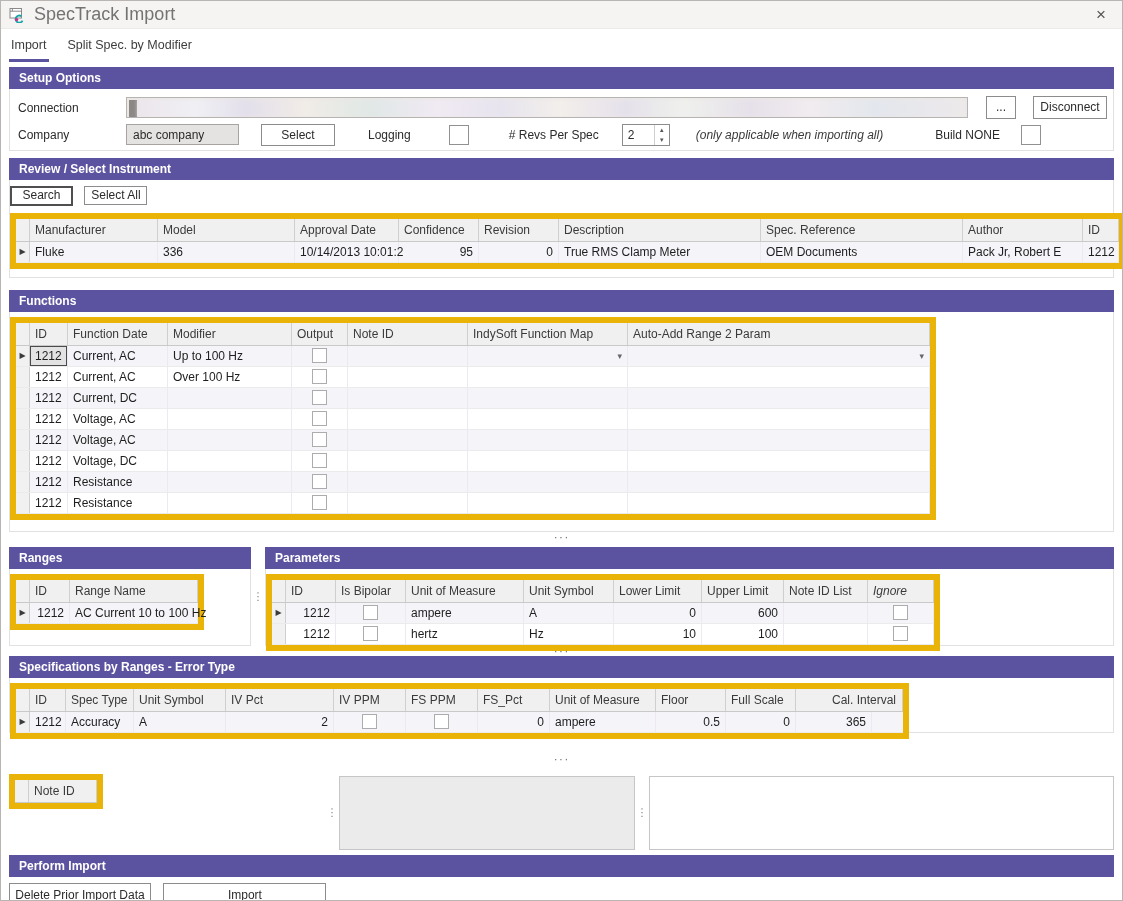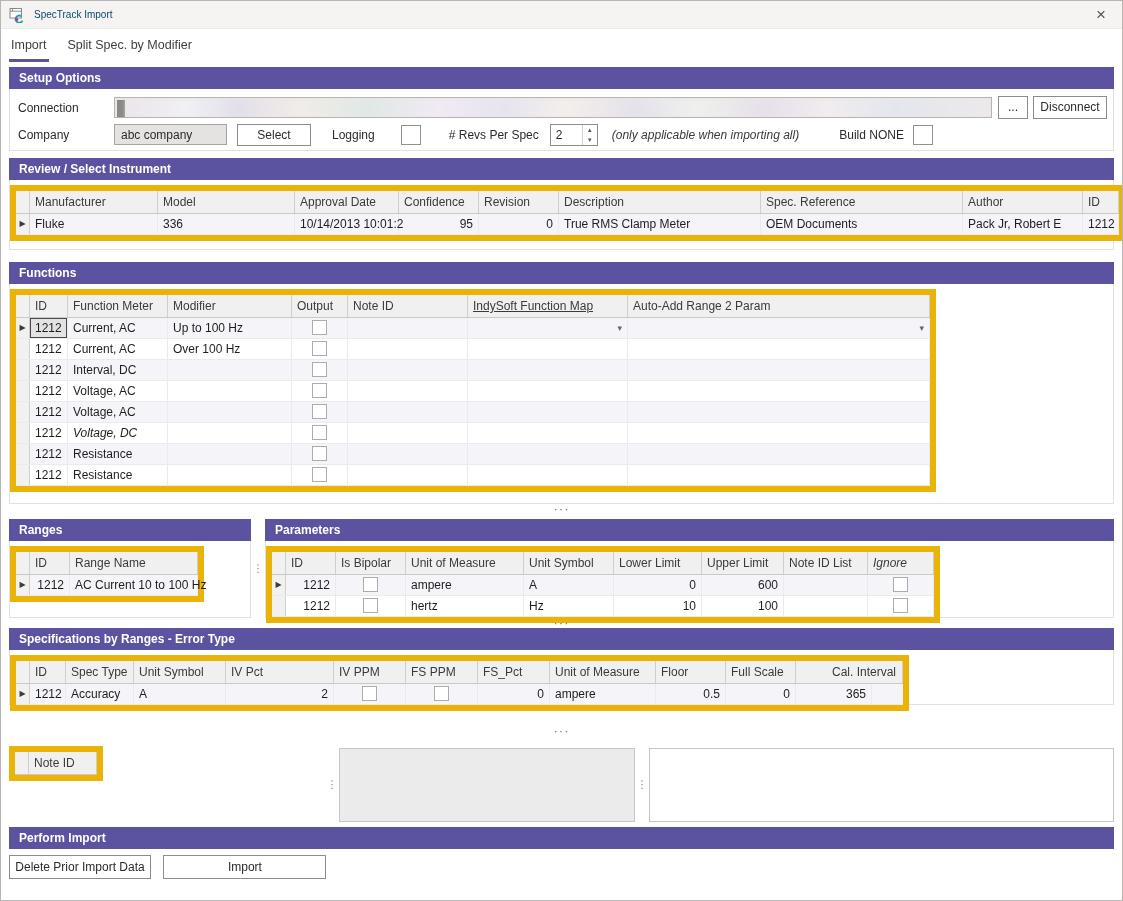--- a/index.html
+++ b/index.html
@@ -2,36 +2,36 @@
 <html><head>
 <meta charset="utf-8">
 <style>
   * { box-sizing: border-box; margin: 0; padding: 0; }
   html,body { background:#d8d6d4; font-family:"Liberation Sans", sans-serif; }
   .window { width:1123px; height:901px; background:#ffffff; border:1px solid #b8b5b2; position:relative; overflow:hidden; }
 
   
   .titlebar { height:28px; background:#f5f4f2; display:flex; align-items:center; padding:0 6px 0 8px; border-bottom:1px solid #eceae8; }
   .app-icon { width:18px; height:16px; }
-  .titlebar .title { margin-left:7px; font-size:10px; color:#0c4a6e; }
+  .titlebar .title { margin-left:7px; font-size:18px; color:#737373; }
   .close-btn { margin-left:auto; width:30px; height:24px; text-align:center; line-height:24px; font-size:17px; color:#555; cursor:default; }
 
   
   .tabstrip { height:34px; background:#ffffff; display:flex; align-items:stretch; padding-left:8px; }
   .tab { position:relative; font-size:12.5px; color:#3d3d3d; padding:9px 11px 0 2px; margin-right:8px; }
   .tab.active::after { content:""; position:absolute; left:0px; right:8px; bottom:1px; height:3px; background:#5c53a0; }
 
   .content { padding:4px 8px 0 8px; }
 
   .section-header { background:#5c53a0; color:#fff; font-size:12px; font-weight:bold; height:22px; line-height:22px; padding:0 10px; }
   .section-body { background:#fff; border:1px solid #e3e1df; border-top:none; }
 
   
   .setup-body { height:62px; padding:5px 6px 0 4px; }
-  .form-row { display:flex; align-items:center; height:27px; }
+  .form-row { display:flex; align-items:center; height:27px;gap:12px; }
   .form-label { width:100px; font-size:12px; color:#2b2b2b; padding-left:4px; }
   .conn-field { flex:1; height:21px; position:relative; border:1px solid #b7b3b0; background:#eae7e5; overflow:hidden; }
   .conn-dark { position:absolute; left:2px; top:2px; width:8px; height:17px; background:#8b8886; }
   .conn-blur { position:absolute; left:11px; top:1px; right:1px; height:19px; filter:blur(2px);
     background:linear-gradient(90deg,#ece6ec,#f0f0f4 7%,#e3dfeb 13%,#f1ece7 20%,#e0e8e6 28%,#f0eaf3 36%,#e7e4ef 44%,#f3efeb 51%,#e5e1eb 59%,#eff1ed 66%,#e6e0ea 74%,#f1ecef 81%,#e3e7ed 89%,#ede9eb 100%); }
   .btn { display:inline-block; background:#fff; border:1px solid #8c8c8c; font-size:12px; color:#2b2b2b; text-align:center; cursor:default; }
   .btn-browse { width:30px; height:23px; line-height:20px; margin-left:6px; }
   .btn-disconnect { width:74px; height:23px; line-height:21px; margin-left:5px; }
   .company-input { width:113px; height:21px; background:#e5e3e1; border:1px solid #a7a3a0; font-family:"Liberation Sans",sans-serif; font-size:12px; color:#2b2b2b; padding:0 6px; }
   .btn-select { width:74px; height:22px; line-height:20px; margin-left:10px; }
@@ -145,20 +145,24 @@
           <span class="checkbox-lg cb-build"></span>
         </div>
       </div>
     </div>
 
     <div style="height:7px"></div>
 
     <div>
       <div class="section-header">Review / Select Instrument</div>
       <div class="section-body review-body">
+        <div class="review-btns">
+          <span class="btn btn-search">Search</span>
+          <span class="btn btn-selectall">Select All</span>
+        </div>
         <div class="grid"><div class="tr thead">
               <div class="td sel" style="width: 14px;"></div>
               <div class="td" style="width: 128px;">Manufacturer</div>
               <div class="td" style="width: 137px;">Model</div>
               <div class="td" style="width: 104px;">Approval Date</div>
               <div class="td" style="width: 80px;">Confidence</div>
               <div class="td" style="width: 80px;">Revision</div>
               <div class="td" style="width: 202px;">Description</div>
               <div class="td" style="width: 202px;">Spec. Reference</div>
               <div class="td" style="width: 120px;">Author</div>
@@ -179,25 +183,25 @@
     </div>
 
     <div style="height:12px"></div>
 
     <div>
       <div class="section-header">Functions</div>
       <div class="section-body functions-body">
         <div class="grid"><div class="tr thead">
               <div class="td sel" style="width: 14px;"></div>
               <div class="td" style="width: 38px;">ID</div>
-              <div class="td" style="width: 100px;">Function Meter</div>
+              <div class="td" style="width: 100px;">Function Date</div>
               <div class="td" style="width: 124px;">Modifier</div>
               <div class="td" style="width: 56px;">Output</div>
               <div class="td" style="width: 120px;">Note ID</div>
-              <div class="td" style="width: 160px; text-decoration: underline;">IndySoft Function Map</div>
+              <div class="td" style="width: 160px;">IndySoft Function Map</div>
               <div class="td" style="width: 302px;">Auto-Add Range 2 Param</div>
             </div><div class="tr odd">
               <div class="td sel" style="width: 14px;">▶</div>
               <div class="td focus" style="width: 38px;">1212</div>
               <div class="td" style="width: 100px;">Current, AC</div>
               <div class="td" style="width: 124px;">Up to 100 Hz</div>
               <div class="td" style="width: 56px; text-align: center;"><div class="cb"></div></div>
               <div class="td" style="width: 120px;"></div>
               <div class="td" style="width: 160px;">
                 <div class="dd">▾</div>
@@ -210,21 +214,21 @@
               <div class="td" style="width: 38px;">1212</div>
               <div class="td" style="width: 100px;">Current, AC</div>
               <div class="td" style="width: 124px;">Over 100 Hz</div>
               <div class="td" style="width: 56px; text-align: center;"><div class="cb"></div></div>
               <div class="td" style="width: 120px;"></div>
               <div class="td" style="width: 160px;"></div>
               <div class="td" style="width: 302px;"></div>
             </div><div class="tr odd">
               <div class="td sel" style="width: 14px;"></div>
               <div class="td" style="width: 38px;">1212</div>
-              <div class="td" style="width: 100px;">Interval, DC</div>
+              <div class="td" style="width: 100px;">Current, DC</div>
               <div class="td" style="width: 124px;"></div>
               <div class="td" style="width: 56px; text-align: center;"><div class="cb"></div></div>
               <div class="td" style="width: 120px;"></div>
               <div class="td" style="width: 160px;"></div>
               <div class="td" style="width: 302px;"></div>
             </div><div class="tr even">
               <div class="td sel" style="width: 14px;"></div>
               <div class="td" style="width: 38px;">1212</div>
               <div class="td" style="width: 100px;">Voltage, AC</div>
               <div class="td" style="width: 124px;"></div>
@@ -237,21 +241,21 @@
               <div class="td" style="width: 38px;">1212</div>
               <div class="td" style="width: 100px;">Voltage, AC</div>
               <div class="td" style="width: 124px;"></div>
               <div class="td" style="width: 56px; text-align: center;"><div class="cb"></div></div>
               <div class="td" style="width: 120px;"></div>
               <div class="td" style="width: 160px;"></div>
               <div class="td" style="width: 302px;"></div>
             </div><div class="tr even">
               <div class="td sel" style="width: 14px;"></div>
               <div class="td" style="width: 38px;">1212</div>
-              <div class="td" style="width: 100px; font-style: italic;">Voltage, DC</div>
+              <div class="td" style="width: 100px;">Voltage, DC</div>
               <div class="td" style="width: 124px;"></div>
               <div class="td" style="width: 56px; text-align: center;"><div class="cb"></div></div>
               <div class="td" style="width: 120px;"></div>
               <div class="td" style="width: 160px;"></div>
               <div class="td" style="width: 302px;"></div>
             </div><div class="tr odd">
               <div class="td sel" style="width: 14px;"></div>
               <div class="td" style="width: 38px;">1212</div>
               <div class="td" style="width: 100px;">Resistance</div>
               <div class="td" style="width: 124px;"></div>

